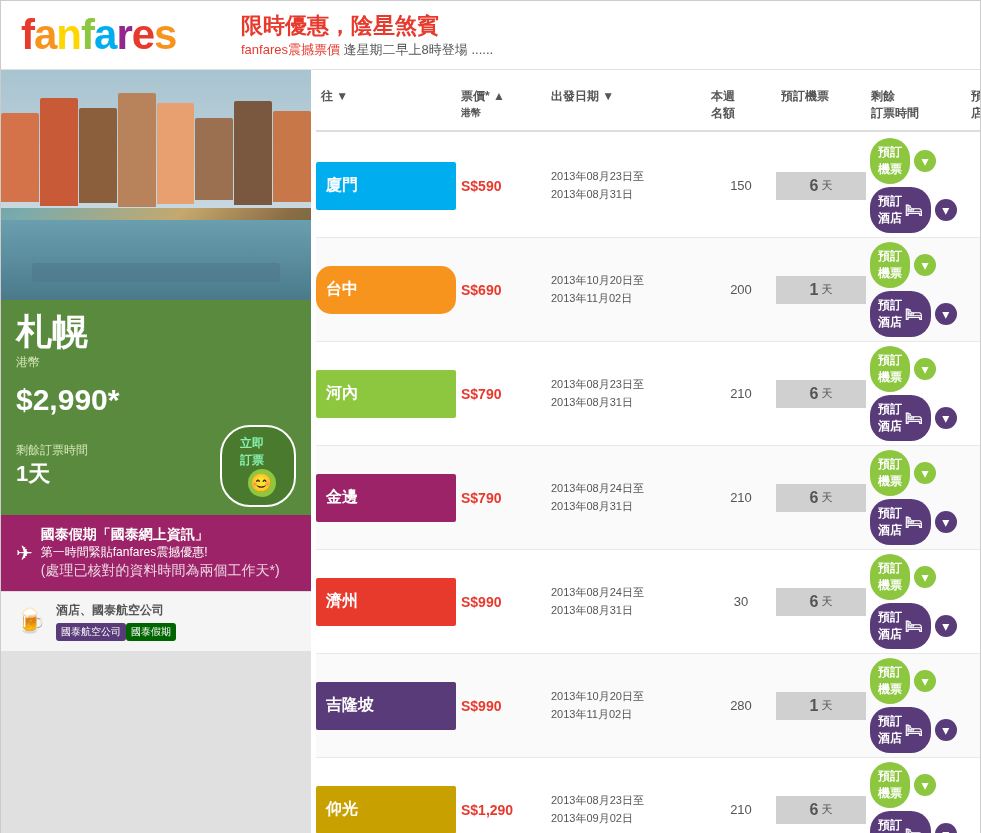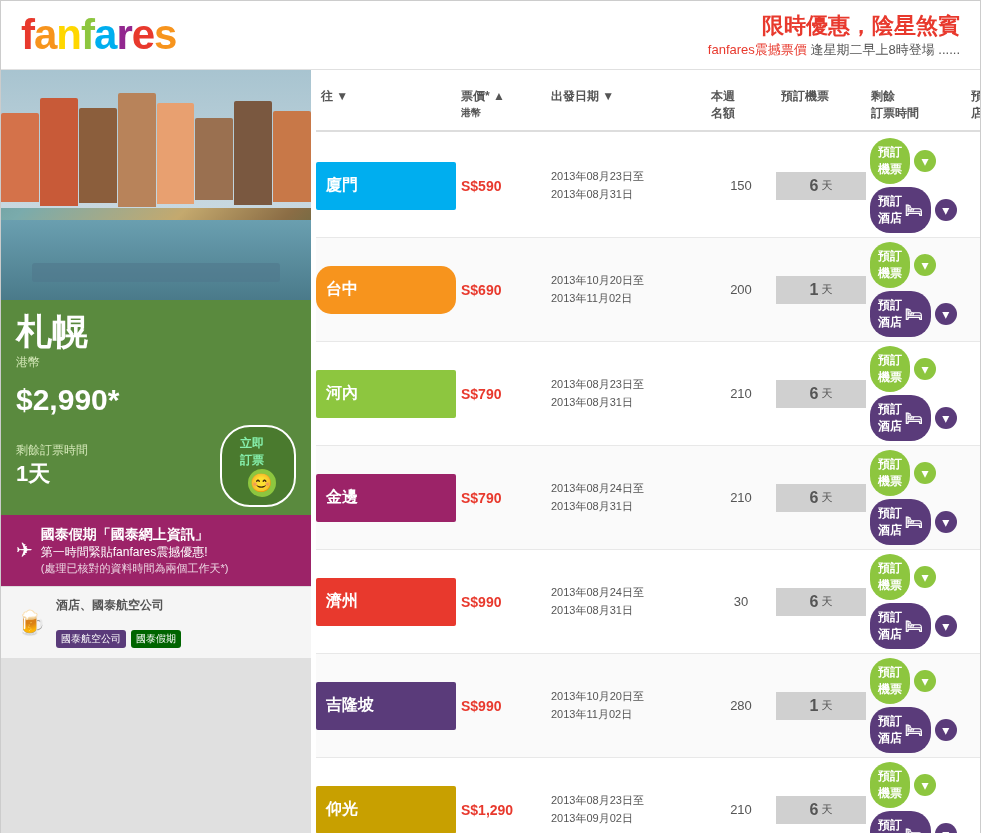--- a/index.html
+++ b/index.html
@@ -41,21 +41,20 @@
     .logo-text span:nth-child(6) { color: #92278f; }
     .logo-text span:nth-child(7) { color: #e8392d; }
     .logo-text span:nth-child(8) { color: #f7941d; }
     .logo-text span:nth-child(9) { color: #ffd700; }
     .logo-text span:nth-child(10) { color: #8dc63f; }
     .logo-text span:nth-child(11) { color: #00aeef; }
     .logo-text span:nth-child(12) { color: #92278f; }
     .header-promo {
       flex: 1;
       padding-left: 20px;
-      text-align: right;
     }
     .promo-title {
       font-size: 22px;
       color: #e8392d;
       font-weight: bold;
     }
     .promo-subtitle {
       font-size: 13px;
       color: #555;
     }
@@ -193,22 +192,21 @@
       gap: 10px;
       border-top: 1px solid #ddd;
     }
     .hotel-package-text {
       font-size: 12px;
       color: #555;
       font-weight: bold;
     }
     .airlines-logo {
       display: flex;
-      gap: 5px;
-      margin-top: 16px;
+      margin-top: 4px;
     }
     .airline-badge {
       font-size: 10px;
       padding: 2px 5px;
       border-radius: 3px;
       color: #fff;
     }
     .airline-cathay { background: #5a3b7a; }
     .airline-hkex { background: #006400; }
 
@@ -410,21 +408,21 @@
             <div class="smiley"></div>
           </div>
         </div>
       </div>
 
       <div class="cathay-promo">
         <div class="plane-icon">✈</div>
         <div class="cathay-promo-text">
           <strong>國泰假期「國泰網上資訊」</strong>
           <div>第一時間緊貼fanfares震撼優惠!</div>
-          <div style="font-size:11px;opacity:0.8;">(處理已核對的資料時間為兩個工作天*)</div>
+          <div style="font-size:14px;opacity:0.8;">(處理已核對的資料時間為兩個工作天*)</div>
         </div>
       </div>
 
       <div class="hotel-package">
         <div style="font-size:24px;">🍺</div>
         <div>
           <div class="hotel-package-text">酒店、國泰航空公司</div>
           <div class="airlines-logo">
             <span class="airline-badge airline-cathay">國泰航空公司</span>
             <span class="airline-badge airline-hkex">國泰假期</span>

